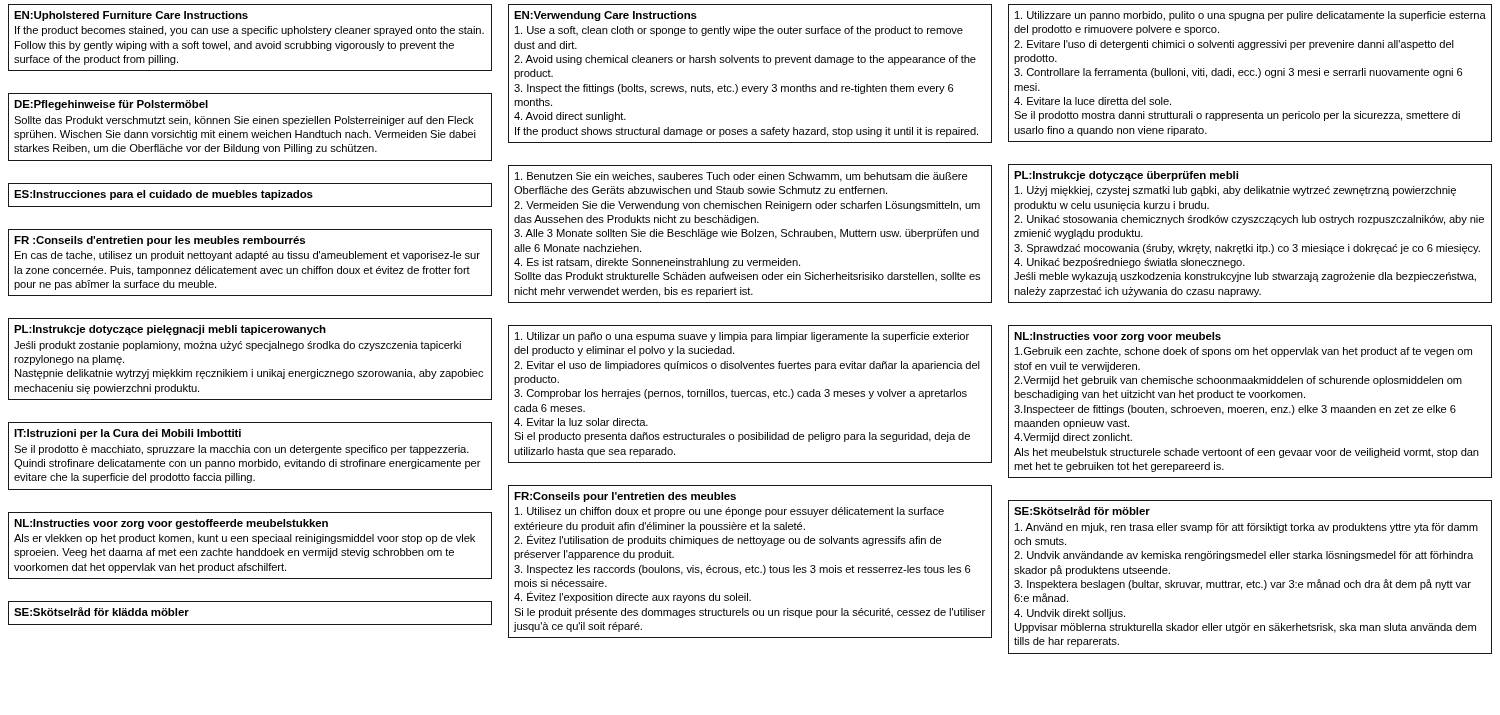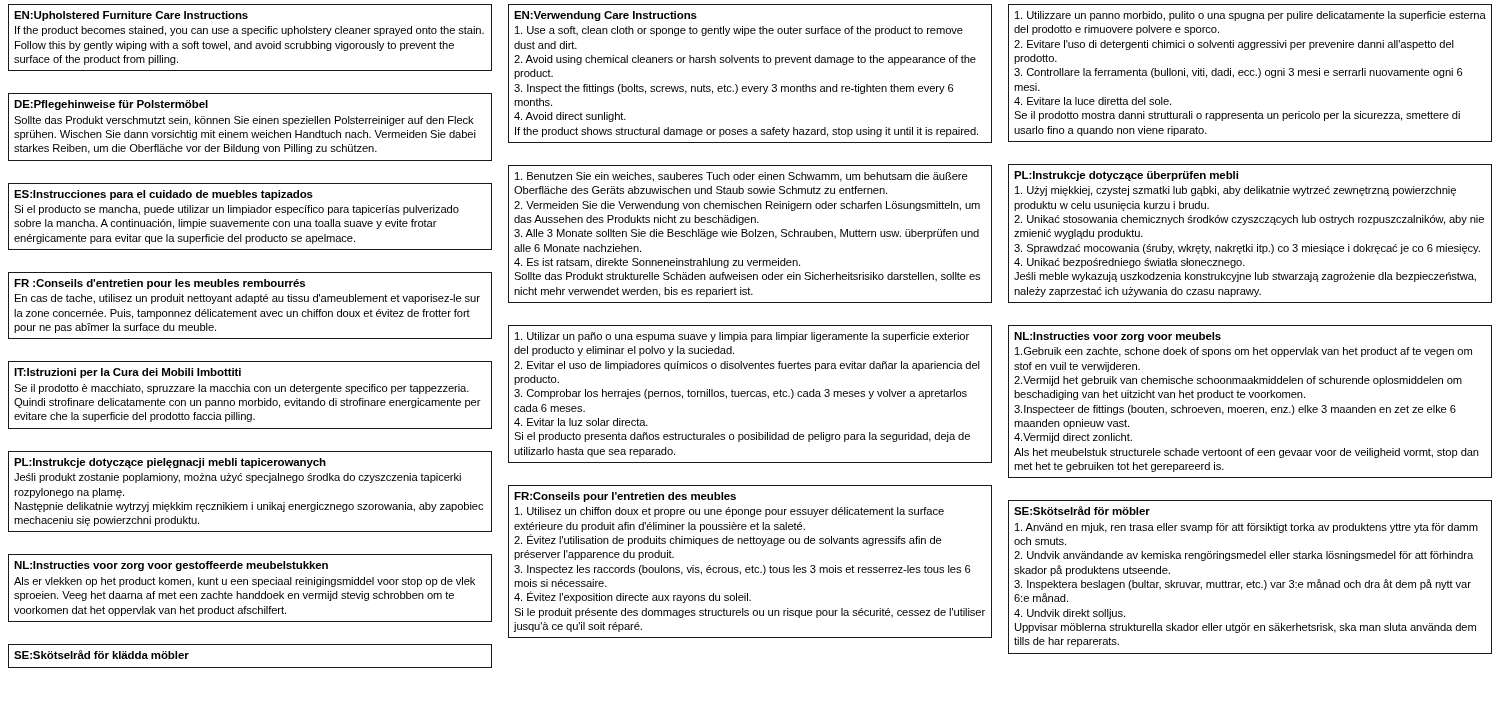--- a/index.html
+++ b/index.html
@@ -64,34 +64,33 @@
       <div class="card">
         <div class="card-title">EN:Upholstered Furniture Care Instructions</div>
         <div class="card-body">If the product becomes stained, you can use a specific upholstery cleaner sprayed onto the stain. Follow this by gently wiping with a soft towel, and avoid scrubbing vigorously to prevent the surface of the product from pilling.</div>
       </div>
       <div class="card">
         <div class="card-title">DE:Pflegehinweise für Polstermöbel</div>
         <div class="card-body">Sollte das Produkt verschmutzt sein, können Sie einen speziellen Polsterreiniger auf den Fleck sprühen. Wischen Sie dann vorsichtig mit einem weichen Handtuch nach. Vermeiden Sie dabei starkes Reiben, um die Oberfläche vor der Bildung von Pilling zu schützen.</div>
       </div>
       <div class="card">
         <div class="card-title">ES:Instrucciones para el cuidado de muebles tapizados</div>
-        <div class="card-body">Si el producto se mancha, puede utilizar un limpiador específico para tapicerías pulverizado sobre la mancha. A continuación, limpie suavemente con una toalla suave y evite frotar enérgicamente para evitar que la superficie del producto se apelmace.</div>
       </div>
       <div class="card">
         <div class="card-title">FR :Conseils d'entretien pour les meubles rembourrés</div>
         <div class="card-body">En cas de tache, utilisez un produit nettoyant adapté au tissu d'ameublement et vaporisez-le sur la zone concernée. Puis, tamponnez délicatement avec un chiffon doux et évitez de frotter fort pour ne pas abîmer la surface du meuble.</div>
       </div>
       <div class="card">
-        <div class="card-title">IT:Istruzioni per la Cura dei Mobili Imbottiti</div>
-        <div class="card-body">Se il prodotto è macchiato, spruzzare la macchia con un detergente specifico per tappezzeria. Quindi strofinare delicatamente con un panno morbido, evitando di strofinare energicamente per evitare che la superficie del prodotto faccia pilling.</div>
-      </div>
-      <div class="card">
         <div class="card-title">PL:Instrukcje dotyczące pielęgnacji mebli tapicerowanych</div>
         <div class="card-body">Jeśli produkt zostanie poplamiony, można użyć specjalnego środka do czyszczenia tapicerki rozpylonego na plamę.
 Następnie delikatnie wytrzyj miękkim ręcznikiem i unikaj energicznego szorowania, aby zapobiec mechaceniu się powierzchni produktu.</div>
+      </div>
+      <div class="card">
+        <div class="card-title">IT:Istruzioni per la Cura dei Mobili Imbottiti</div>
+        <div class="card-body">Se il prodotto è macchiato, spruzzare la macchia con un detergente specifico per tappezzeria. Quindi strofinare delicatamente con un panno morbido, evitando di strofinare energicamente per evitare che la superficie del prodotto faccia pilling.</div>
       </div>
       <div class="card">
         <div class="card-title">NL:Instructies voor zorg voor gestoffeerde meubelstukken</div>
         <div class="card-body">Als er vlekken op het product komen, kunt u een speciaal reinigingsmiddel voor stop op de vlek sproeien. Veeg het daarna af met een zachte handdoek en vermijd stevig schrobben om te voorkomen dat het oppervlak van het product afschilfert.</div>
       </div>
       <div class="card">
         <div class="card-title">SE:Skötselråd för klädda möbler</div>
       </div>
     </div>
 

